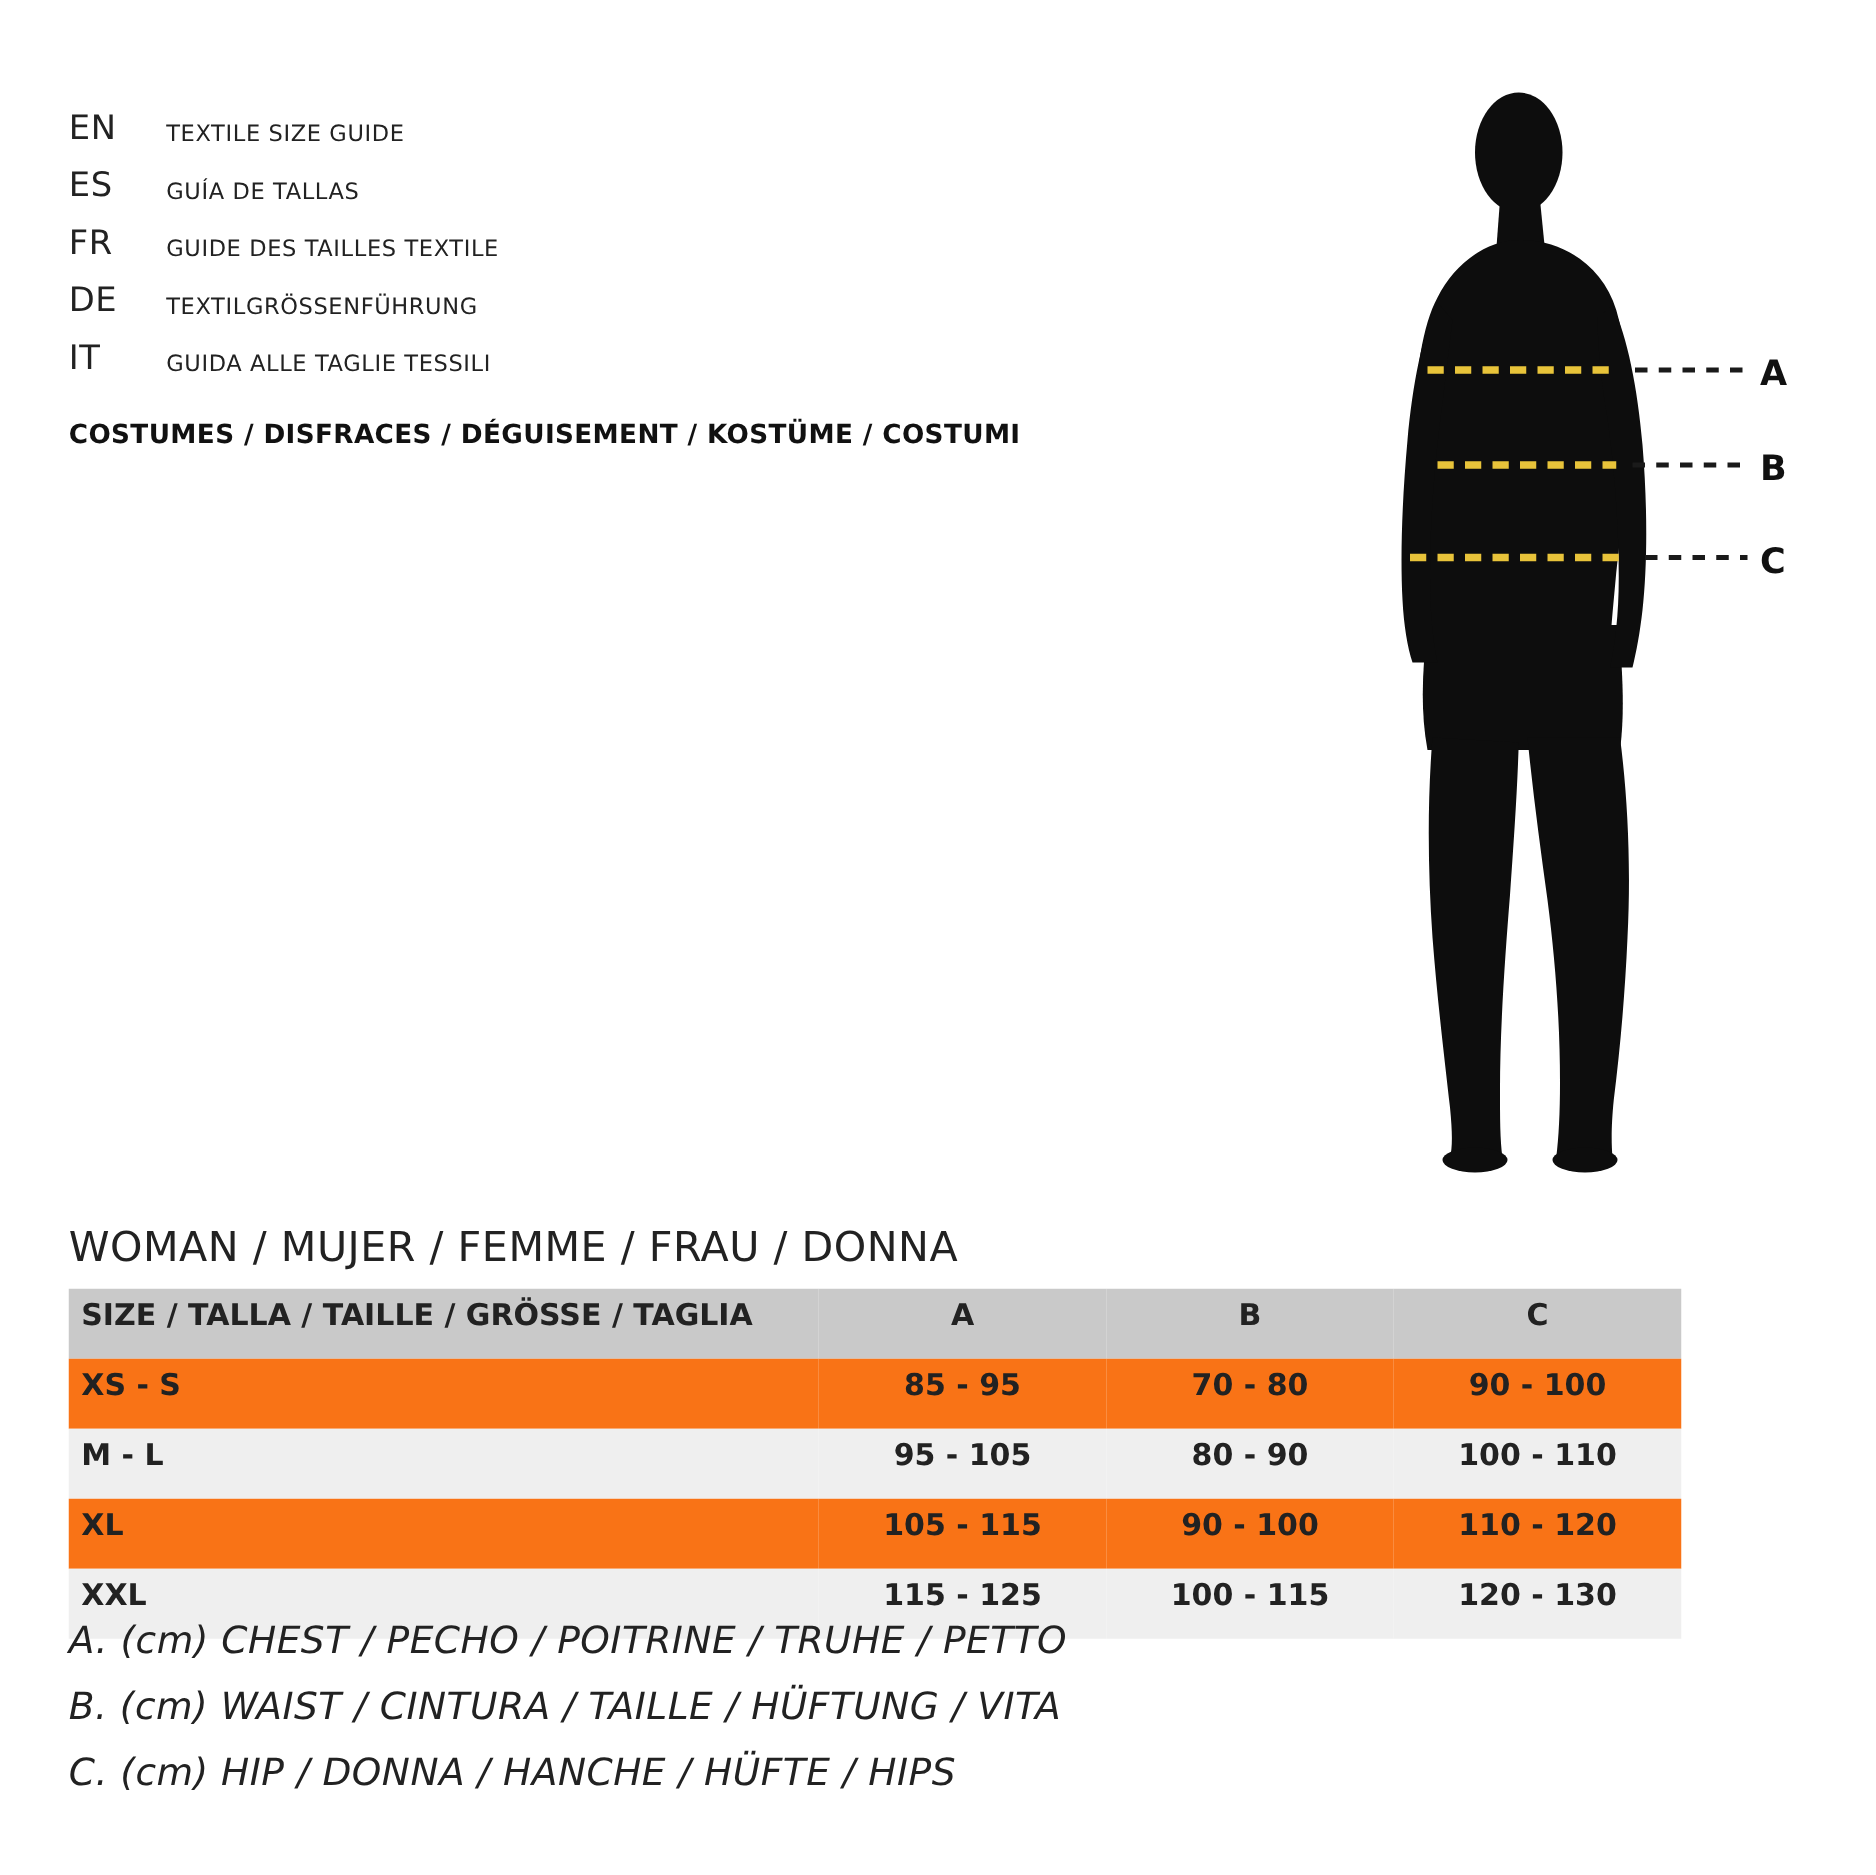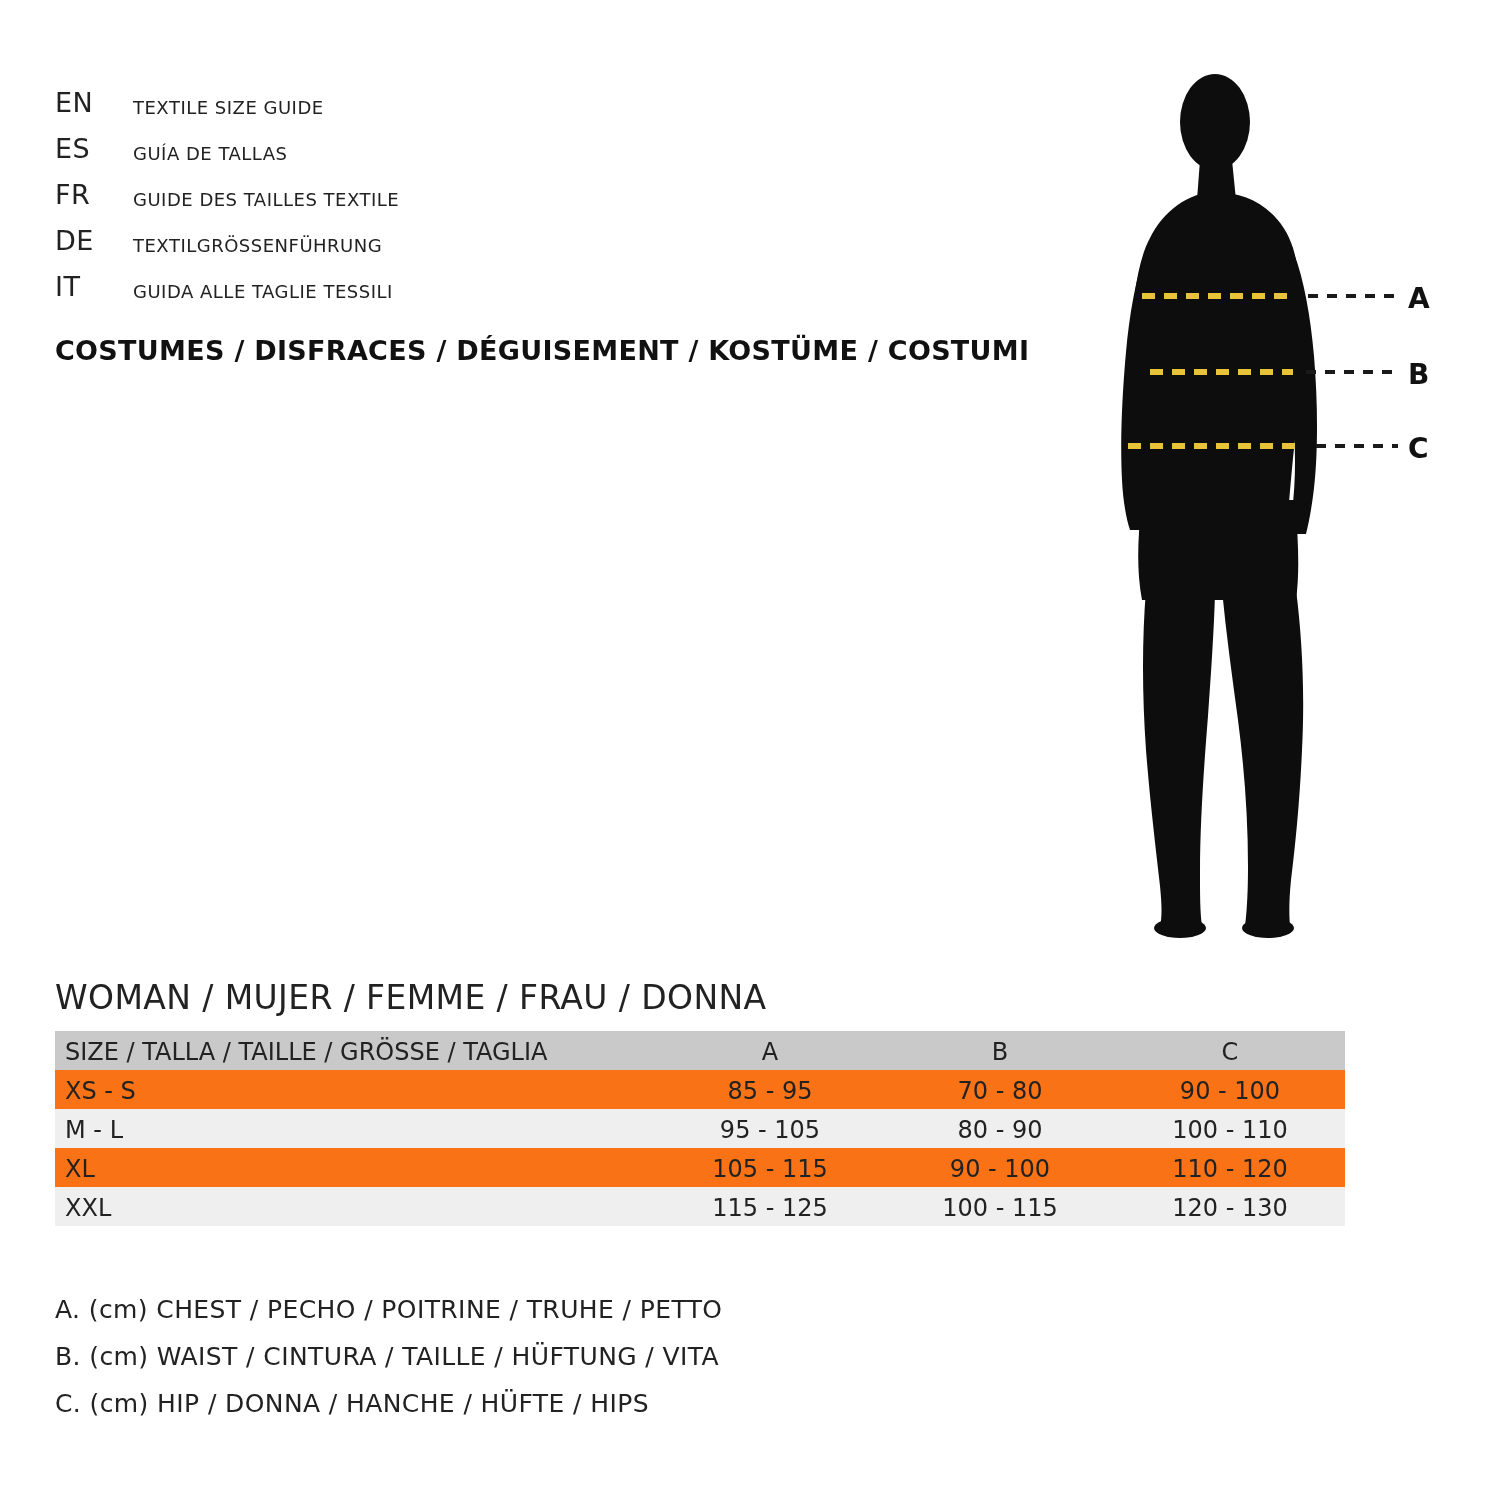--- a/index.html
+++ b/index.html
@@ -37,21 +37,21 @@
   .lang-text {
     font-size: 18px;
     letter-spacing: 0.5px;
     color: #222222;
     white-space: nowrap;
   }
   .costumes-line {
     position: absolute;
     left: 55px;
     top: 335px;
-    font-size: 27px;
+    font-size: 21px;
     font-weight: bold;
     letter-spacing: 0.3px;
     color: #111111;
     white-space: nowrap;
   }
 
   
   .figure-area {
     position: absolute;
     left: 1050px;
@@ -88,23 +88,23 @@
     margin-bottom: 14px;
   }
   table.size-table {
     border-collapse: collapse;
     width: 1290px;
     table-layout: fixed;
   }
   table.size-table th,
   table.size-table td {
     font-size: 24px;
-    font-weight: normal;
-    color: #222222;
-    padding: 7px 0 4px 0;
+    font-weight: bold;
+    color: #222222;
+    padding: 7px 0 21px 0;
     text-align: center;
   }
   table.size-table th.col-size,
   table.size-table td.col-size {
     text-align: left;
     padding-left: 10px;
     width: 590px;
   }
   table.size-table thead tr {
     background: #c9c9c9;
@@ -116,25 +116,26 @@
     background: #efefef;
   }
 
   
   .legend {
     position: absolute;
     left: 55px;
     top: 1295px;
   }
   .legend-line {
-    font-size: 25px;
+    font-size: 30px;
     letter-spacing: 0.4px;
     color: #222222;
     margin-bottom: 18px;
     white-space: nowrap;
+    font-style: italic;
   }
 </style>
 </head>
 <body>
 
 <div class="lang-block">
   <div class="lang-row">
     <span class="lang-code">EN</span>
     <span class="lang-text">TEXTILE SIZE GUIDE</span>
   </div>

